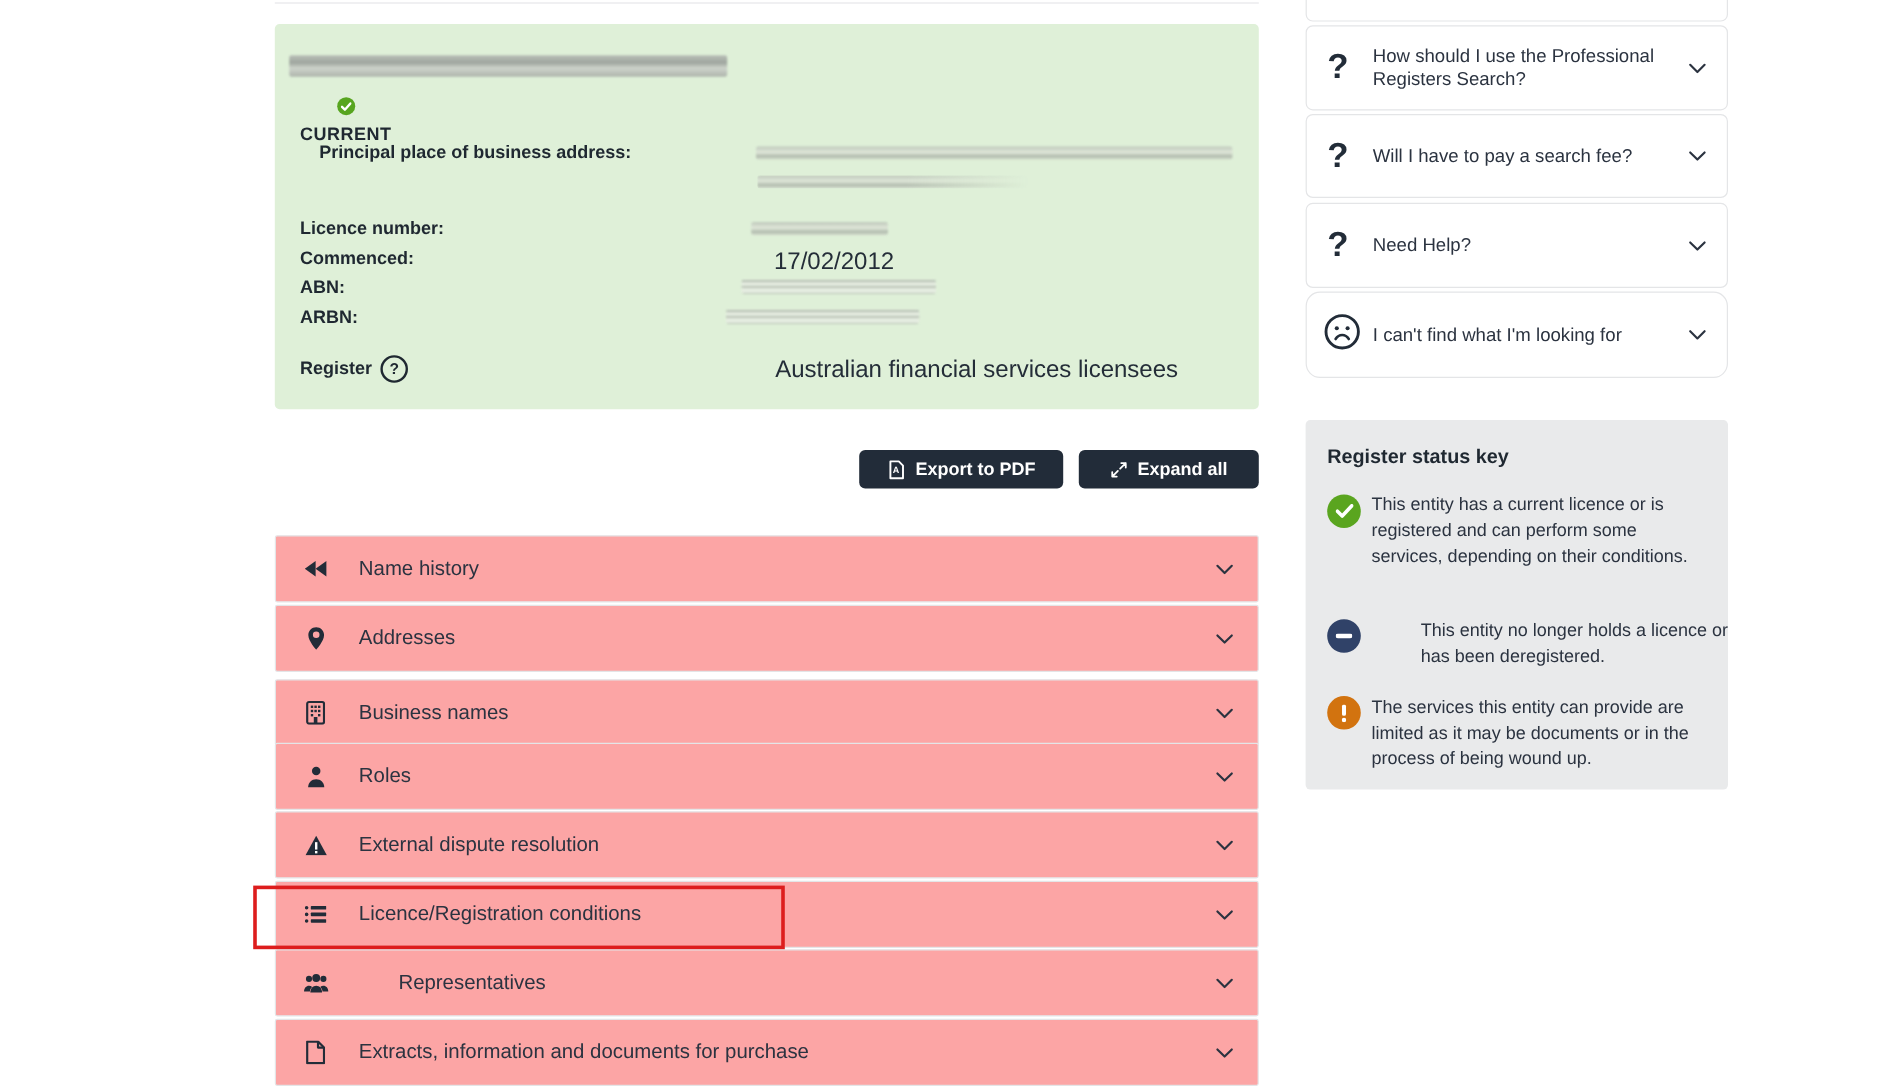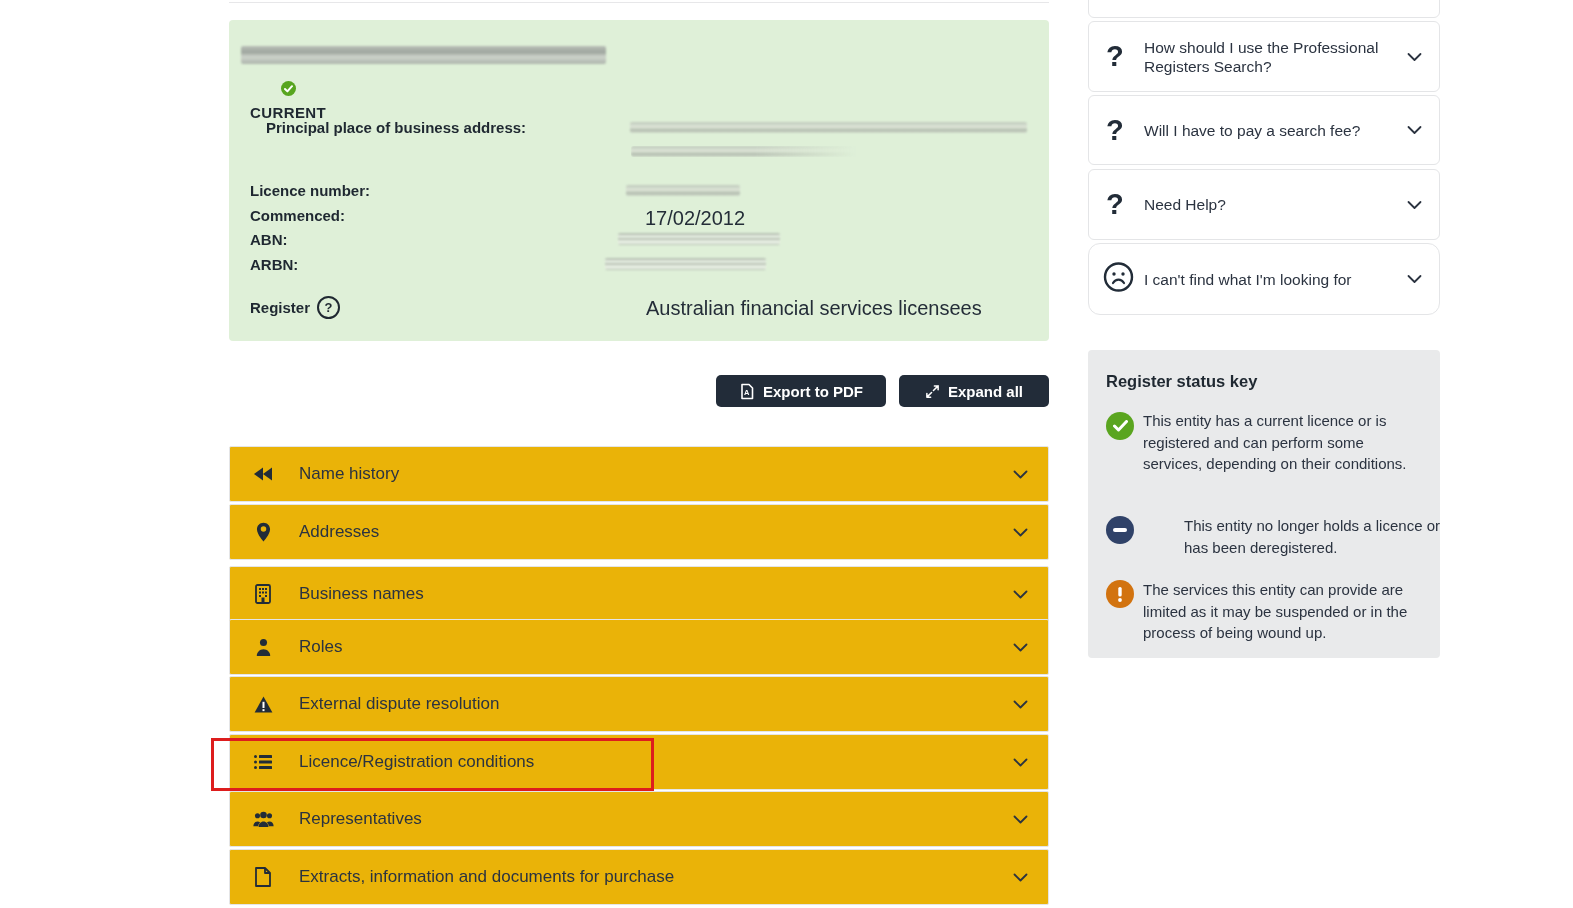--- a/index.html
+++ b/index.html
@@ -36,21 +36,21 @@
     align-items:center;justify-content:center;font-size:13px;font-weight:800;color:#1f2831;cursor:pointer;}
 
   .btn-row{position:absolute;left:0;top:375px;width:820px;height:32px;}
   .dark-btn{position:absolute;height:32px;background:#222c39;color:#fff;border:none;border-radius:5px;
     font-family:"Liberation Sans",sans-serif;font-size:15px;font-weight:700;display:flex;
     align-items:center;justify-content:center;gap:8px;cursor:pointer;}
   .btn-export{left:487px;width:170px;}
   .btn-expand{left:670px;width:150px;}
 
   .accordion{position:absolute;left:0;top:446px;width:820px;}
-  .acc-row{position:absolute;left:0;width:818px;height:54px;background:#eab308;border:1px solid #e4e5e7;
+  .acc-row{position:absolute;left:0;width:818px;height:54px;background:#fca5a5;border:1px solid #e4e5e7;
     border-radius:2px;display:flex;align-items:center;cursor:pointer;}
   .acc-icon{width:22px;display:flex;justify-content:center;margin-left:22px;flex:none;}
   .acc-label{margin-left:25px;font-size:17px;color:#2b3340;}
   .acc-chevron{position:absolute;right:20px;top:23px;}
 
   .red-highlight{position:absolute;left:211px;top:738px;width:437px;height:47px;
     border:3px solid #dd1d1d;pointer-events:none;}
 
   
   .sidebar{position:absolute;left:1088px;top:0;width:352px;height:908px;}
@@ -218,21 +218,21 @@
                 <rect x="5" y="12" width="13" height="3" rx="0.6"></rect>
               </g>
             </svg>
         </span>
         <span class="acc-label">Licence/Registration conditions</span>
         <svg class="acc-chevron" width="15" height="9" viewBox="0 0 15 9">
             <polyline points="1.5,1.5 7.5,7.5 13.5,1.5" fill="none" stroke="#2b3340" stroke-width="1.8" stroke-linecap="round" stroke-linejoin="round"></polyline>
           </svg>
       </div>
 
-      <div class="acc-row" style="top:345px;">
+      <div class="acc-row" style="top:345px;gap:33px;">
         <span class="acc-icon">
           <svg width="21" height="17" viewBox="0 0 28 22">
               <g fill="#222c38">
                 <circle cx="6" cy="6" r="3.4"></circle>
                 <circle cx="22" cy="6" r="3.4"></circle>
                 <circle cx="14" cy="5" r="4.4"></circle>
                 <path d="M0.5 20c0-3.6 2.4-6.3 5.5-6.3 1.3 0 2.5.5 3.5 1.3-1.5 1.3-2.5 3-2.5 5z"></path>
                 <path d="M27.5 20c0-3.6-2.4-6.3-5.5-6.3-1.3 0-2.5.5-3.5 1.3 1.5 1.3 2.5 3 2.5 5z"></path>
                 <path d="M7.5 21c0-4.2 2.9-7.3 6.5-7.3s6.5 3.1 6.5 7.3z"></path>
               </g>
@@ -329,17 +329,17 @@
           </svg>
       </span>
       <div class="sk-text" style="top:165px;margin-left:41px;">This entity no longer holds a licence or has been deregistered.</div>
 
       <span class="sk-icon" style="top:230px;background:#d2730f;">
         <svg width="4" height="15" viewBox="0 0 4 15">
             <rect x="0.3" y="0" width="3.4" height="9.5" rx="1.6" fill="#fff"></rect>
             <circle cx="2" cy="13" r="1.9" fill="#fff"></circle>
           </svg>
       </span>
-      <div class="sk-text" style="top:229px;">The services this entity can provide are limited as it may be suspended or in the process of being wound up.</div>
+      <div class="sk-text" style="top:229px;">The services this entity can provide are limited as it may be documents or in the process of being wound up.</div>
     </div>
 
   </aside>
 </div>
 
 </body></html>

